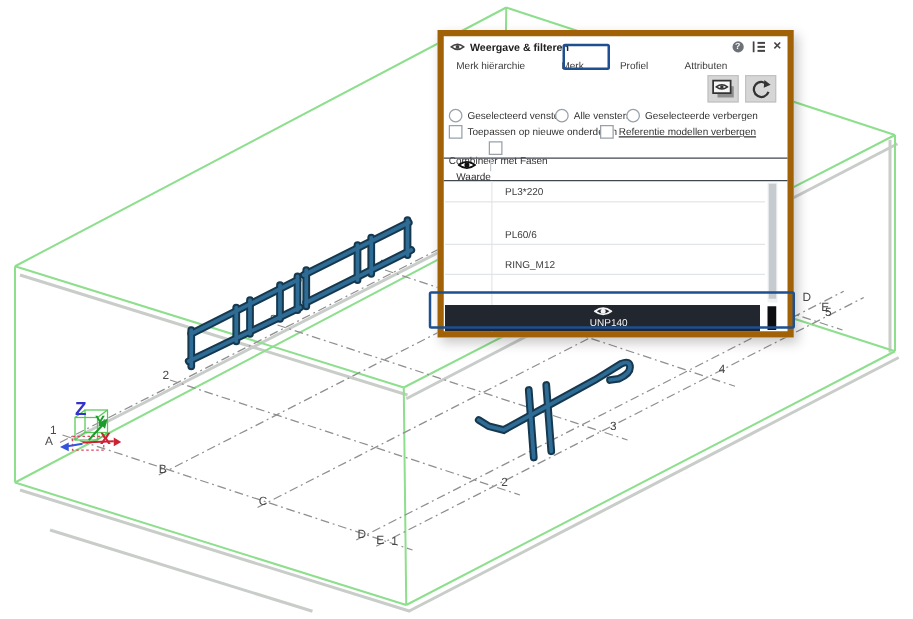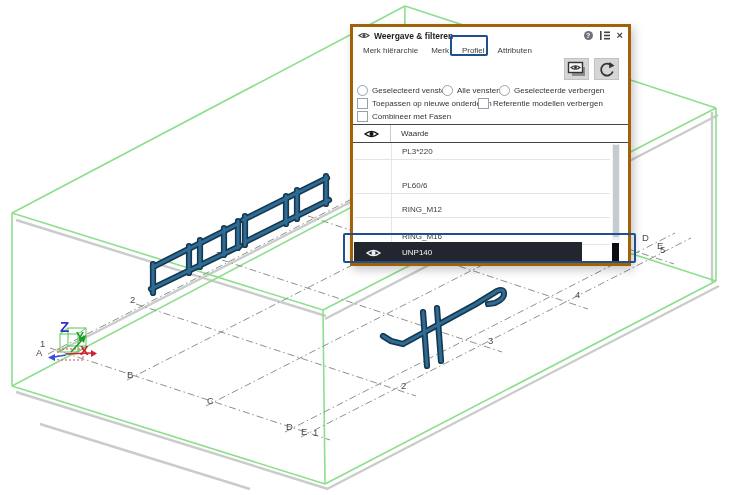--- a/index.html
+++ b/index.html
@@ -2,46 +2,46 @@
 <html><head>
 <meta charset="utf-8">
 <style>
   html,body{margin:0;padding:0;background:#fff;}
   #stage{position:relative;width:730px;height:495px;background:#ffffff;overflow:hidden;
          font-family:"Liberation Sans",sans-serif;}
   #scene-svg{position:absolute;left:0;top:0;}
 
   
   #panel{position:absolute;left:350px;top:24px;width:275px;height:236px;background:#ffffff;
-         border:3px solid #a16207;box-shadow:3px 4px 9px rgba(0,0,0,.22);font-size:8px;color:#333;}
+         border:5px solid #a16207;box-shadow:3px 4px 9px rgba(0,0,0,.22);font-size:8px;color:#333;}
   .p-title{position:absolute;left:0;top:0;width:100%;height:15px;display:flex;align-items:center;padding:2px 5px 0 5px;box-sizing:border-box;}
   .p-title .t-text{font-weight:bold;font-size:8.5px;color:#222;margin-left:4px;flex:1;white-space:nowrap;}
   .t-icons{display:flex;align-items:center;gap:7px;}
   .help-dot{width:9px;height:9px;border-radius:50%;background:#6d7278;color:#fff;font-size:7px;line-height:9px;text-align:center;font-weight:bold;}
   .close-x{font-size:11px;font-weight:bold;color:#444;line-height:9px;}
-  .p-tabs{position:absolute;left:10px;top:17px;height:14px;display:flex;gap:13px;font-size:8px;color:#3c3c3c;white-space:nowrap;}
+  .p-tabs{position:absolute;left:10px;top:17px;height:14px;display:flex;gap:29px;font-size:8px;color:#3c3c3c;white-space:nowrap;}
   .p-tabs .tab{padding-top:2px;}
   .srch{position:absolute;left:3px;top:33px;width:196px;height:18px;border:1px solid #b9bec3;background:#fff;box-sizing:border-box;}
   .srch input{position:absolute;left:4px;top:2px;width:170px;height:12px;border:0;outline:none;font-style:italic;font-size:8px;color:#8a8a8a;font-family:"Liberation Sans",sans-serif;}
   .mag{position:absolute;right:3px;top:4px;}
   .tool-btn{position:absolute;top:31px;width:25px;height:22px;background:#d6d6d6;border:1px solid #c2c2c2;box-sizing:border-box;display:flex;align-items:center;justify-content:center;}
   .opt-row{position:absolute;white-space:nowrap;display:flex;align-items:center;font-size:8px;color:#333;}
   .radio{width:9px;height:9px;border-radius:50%;border:1px solid #98a1aa;background:#fff;margin-right:4px;flex:0 0 auto;}
   .chk{width:9px;height:9px;border:1px solid #98a1aa;background:#fff;margin-right:4px;flex:0 0 auto;}
   
   .tbl{position:absolute;left:0px;top:97px;width:275px;height:139px;border-top:1px solid #41474e;box-sizing:border-box;}
-  .thead{position:absolute;left:0;top:0;width:100%;height:18px;border-bottom:1px solid #41474e;box-sizing:border-box;display:flex;align-items:center;}
+  .thead{position:absolute;left:0;top:0;width:100%;height:18px;border-bottom:1px solid #41474e;box-sizing:border-box;display:flex;flex-direction:column;}
   .eyecol{width:38px;display:flex;justify-content:center;align-items:center;border-right:1px solid #c6cbd0;height:100%;box-sizing:border-box;}
   .valhead{padding-left:10px;color:#2f2f2f;}
   .trow{position:absolute;left:1px;width:256px;height:17px;border-bottom:1px solid #e1e5e8;display:flex;align-items:center;box-sizing:border-box;text-align:right;}
   .trow .cell{padding-left:48px;color:#3d3d3d;}
   .colsep{position:absolute;left:38px;top:18px;width:1px;height:120px;background:#e4e7ea;}
   .scroll-track{position:absolute;left:259px;top:19px;width:8px;height:96px;background:#f0f1f2;}
   .scroll-thumb{position:absolute;left:1px;top:1px;width:6px;height:92px;background:#c6cbd0;}
-  .sel-row{position:absolute;left:1px;top:117px;width:228px;height:21px;background:#22262e;display:flex;align-items:center;}
+  .sel-row{position:absolute;left:1px;top:117px;width:252px;height:21px;background:#22262e;display:flex;align-items:center;flex-direction:column;}
   .sel-row .s-eye{width:38px;display:flex;justify-content:center;}
   .sel-row .cell{color:#f4f4f4;padding-left:10px;font-size:8px;}
   .sel-scroll{position:absolute;left:258px;top:1px;width:7px;height:19px;background:#0c0e12;}
   
   .anno{position:absolute;border:2px solid #1d4f91;border-radius:2px;pointer-events:none;}
 </style>
 </head>
 <body>
 
 <div id="stage">
@@ -226,25 +226,25 @@
     </div>
     <div class="opt-row" style="left:146px;top:58px;">
       <span class="radio"></span>
       <span>Geselecteerde verbergen</span>
     </div>
 
     <div class="opt-row" style="left:4px;top:71px;">
       <span class="chk"></span>
       <span>Toepassen op nieuwe onderdelen</span>
     </div>
-    <div class="opt-row" style="left:125px;top:71px;">
+    <div class="opt-row" style="left:125px;top:71px;text-decoration:underline;">
       <span class="chk"></span>
       <span>Referentie modellen verbergen</span>
     </div>
-    <div class="opt-row" style="left:4px;top:84px;">
+    <div class="opt-row" style="left:4px;top:84px;flex-direction:column;">
       <span class="chk"></span>
       <span>Combineer met Fasen</span>
     </div>
 
     <div class="tbl">
       <div class="thead">
         <span class="eyecol">
           <svg width="15" height="10">
             <path d="M1 5 Q7.5 0 14 5 Q7.5 10 1 5 Z" fill="none" stroke="#111" stroke-width="1.4"></path>
             <circle cx="7.5" cy="5" r="2" fill="#111"></circle>
@@ -256,23 +256,20 @@
 
       <div class="trow" style="top:18px;">
           <span class="cell">PL3*220</span>
         </div>
       <div class="trow" style="top:52px;">
           <span class="cell">PL60/6</span>
         </div>
       <div class="trow" style="top:76px;">
           <span class="cell">RING_M12</span>
         </div>
-      <div class="trow" style="top:103px;">
-          <span class="cell">RING_M16</span>
-        </div>
 
       <div class="scroll-track">
         <div class="scroll-thumb"></div>
       </div>
 
       <div class="sel-row">
         <span class="s-eye">
           <svg width="15" height="10">
             <path d="M1 5 Q7.5 0 14 5 Q7.5 10 1 5 Z" fill="none" stroke="#f4f4f4" stroke-width="1.4"></path>
             <circle cx="7.5" cy="5" r="2" fill="#f4f4f4"></circle>

